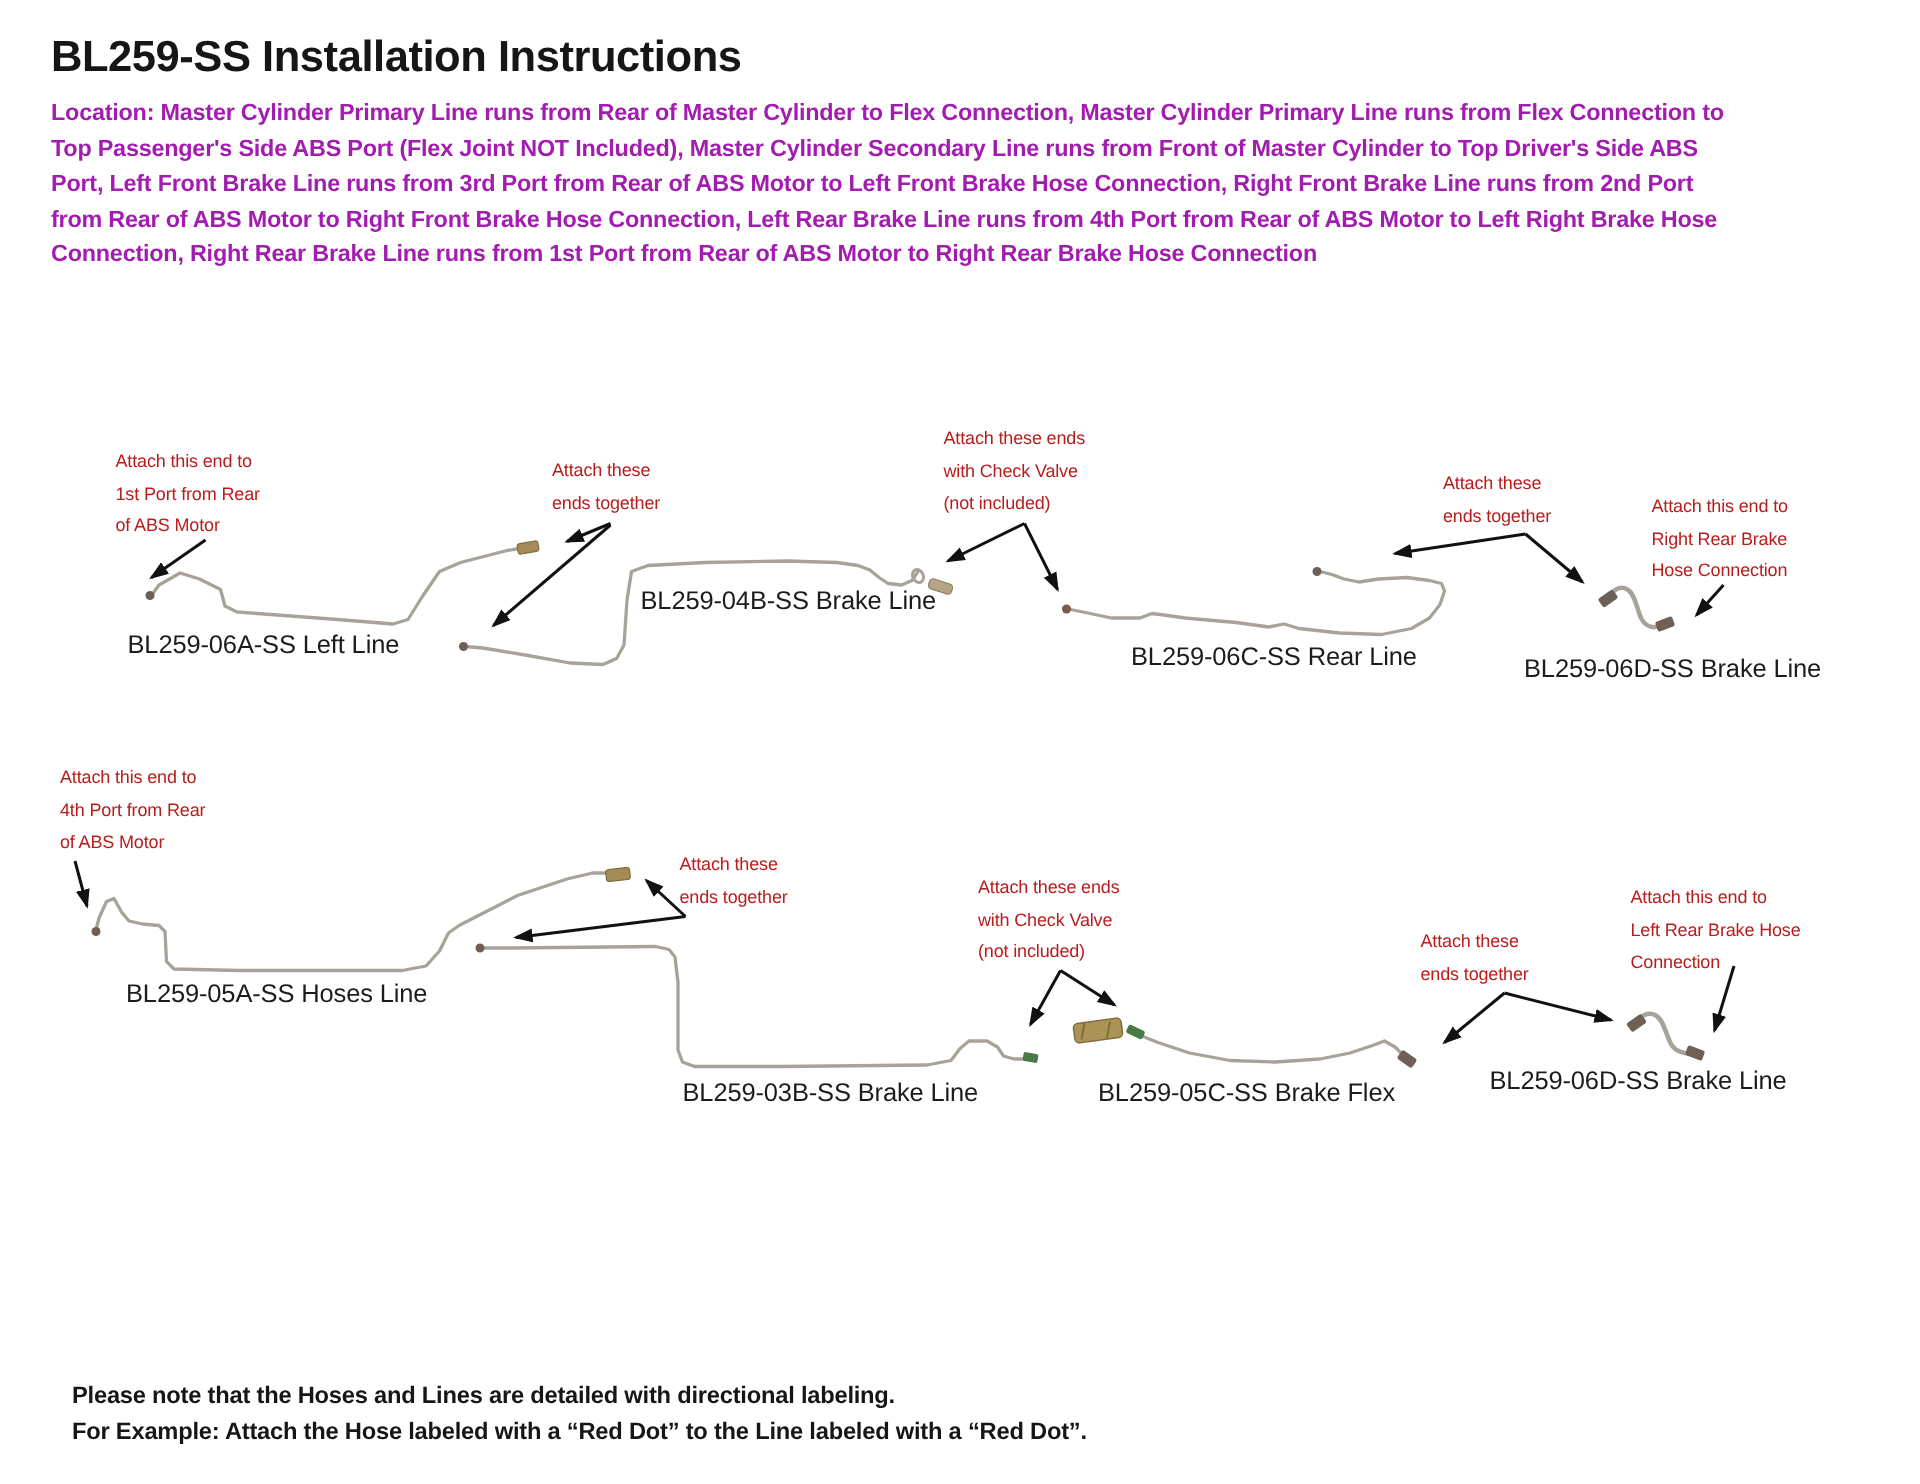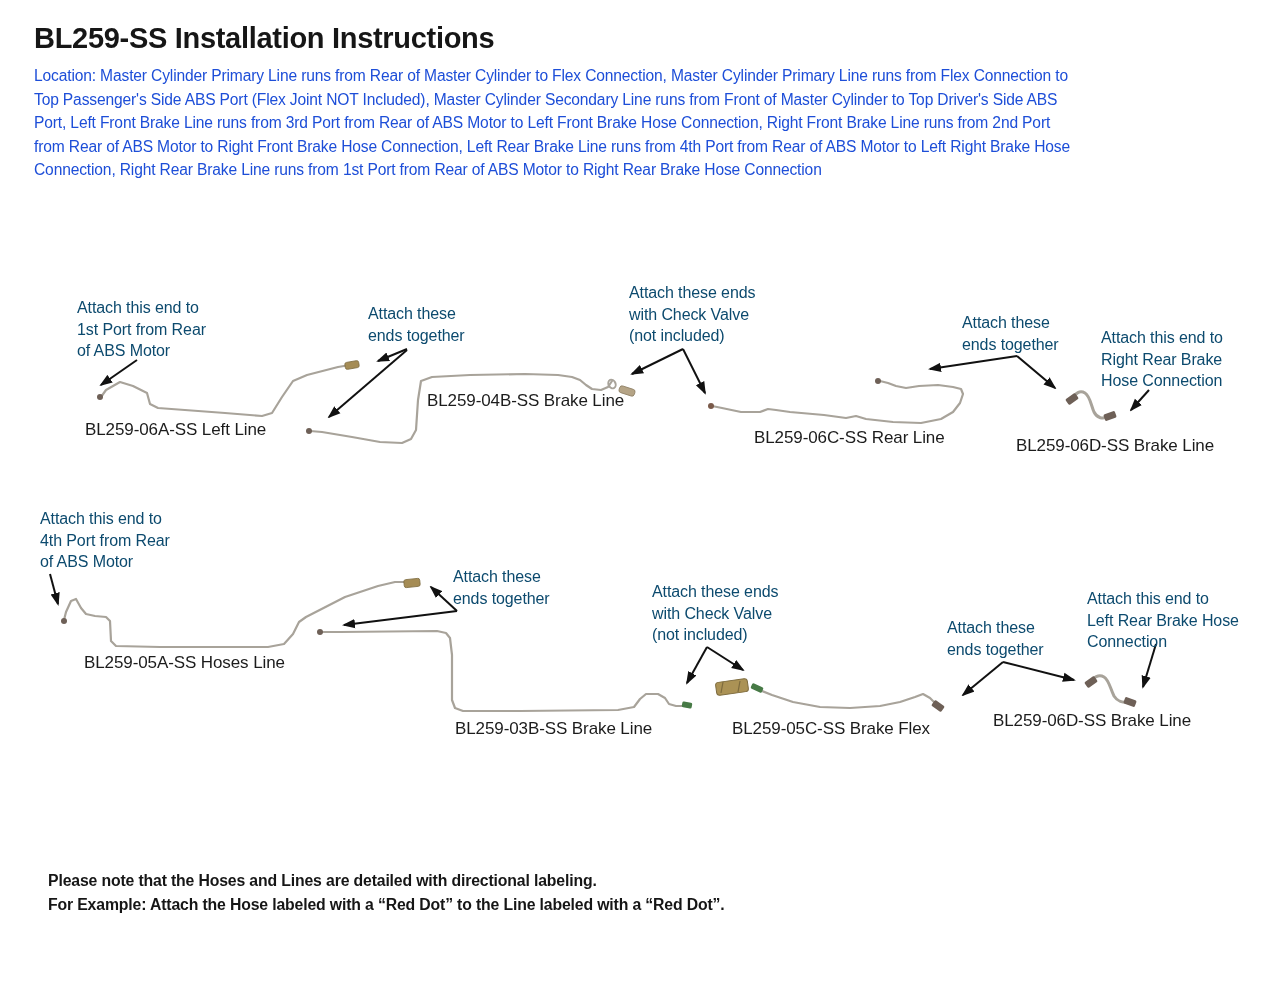--- a/index.html
+++ b/index.html
@@ -13,38 +13,38 @@
     padding-left:31px;
   }
   .abs{position:absolute;}
   .title{
     left:34px;top:22px;
     font-size:29px;font-weight:bold;letter-spacing:-0.3px;
     color:#161616;
   }
   .para{
     left:34px;top:64px;width:1240px;
-    font-size:15.6px;font-weight:normal;line-height:23.6px;
+    font-size:15.6px;font-weight:bold;line-height:23.6px;
     letter-spacing:-0.15px;
-    white-space:pre-line;color:#1d4ed8;
+    white-space:pre-line;color:#a21caf;
   }
   .match-note{
     left:34px;top:206px;width:1200px;
     font-size:15.6px;font-weight:bold;letter-spacing:-0.15px;
     color:#161616;
   }
   .callout{
-    font-size:16px;line-height:21.5px;color:#0c4a6e;
+    font-size:12px;line-height:21.5px;color:#b91c1c;
     white-space:pre-line;letter-spacing:-0.1px;
   }
   .part-label{
     font-size:17px;color:#1c1c1c;letter-spacing:-0.1px;white-space:nowrap;
   }
   .footer{
-    left:48px;top:869px;width:1100px;
+    left:48px;top:919px;width:1100px;
     font-size:15.8px;font-weight:bold;line-height:24px;
     letter-spacing:-0.15px;
     white-space:pre-line;color:#161616;
   }
   svg.diagram{left:0;top:0;width:1280px;height:989px;}
 </style>
 </head>
 <body>
 
 <div class="page">

